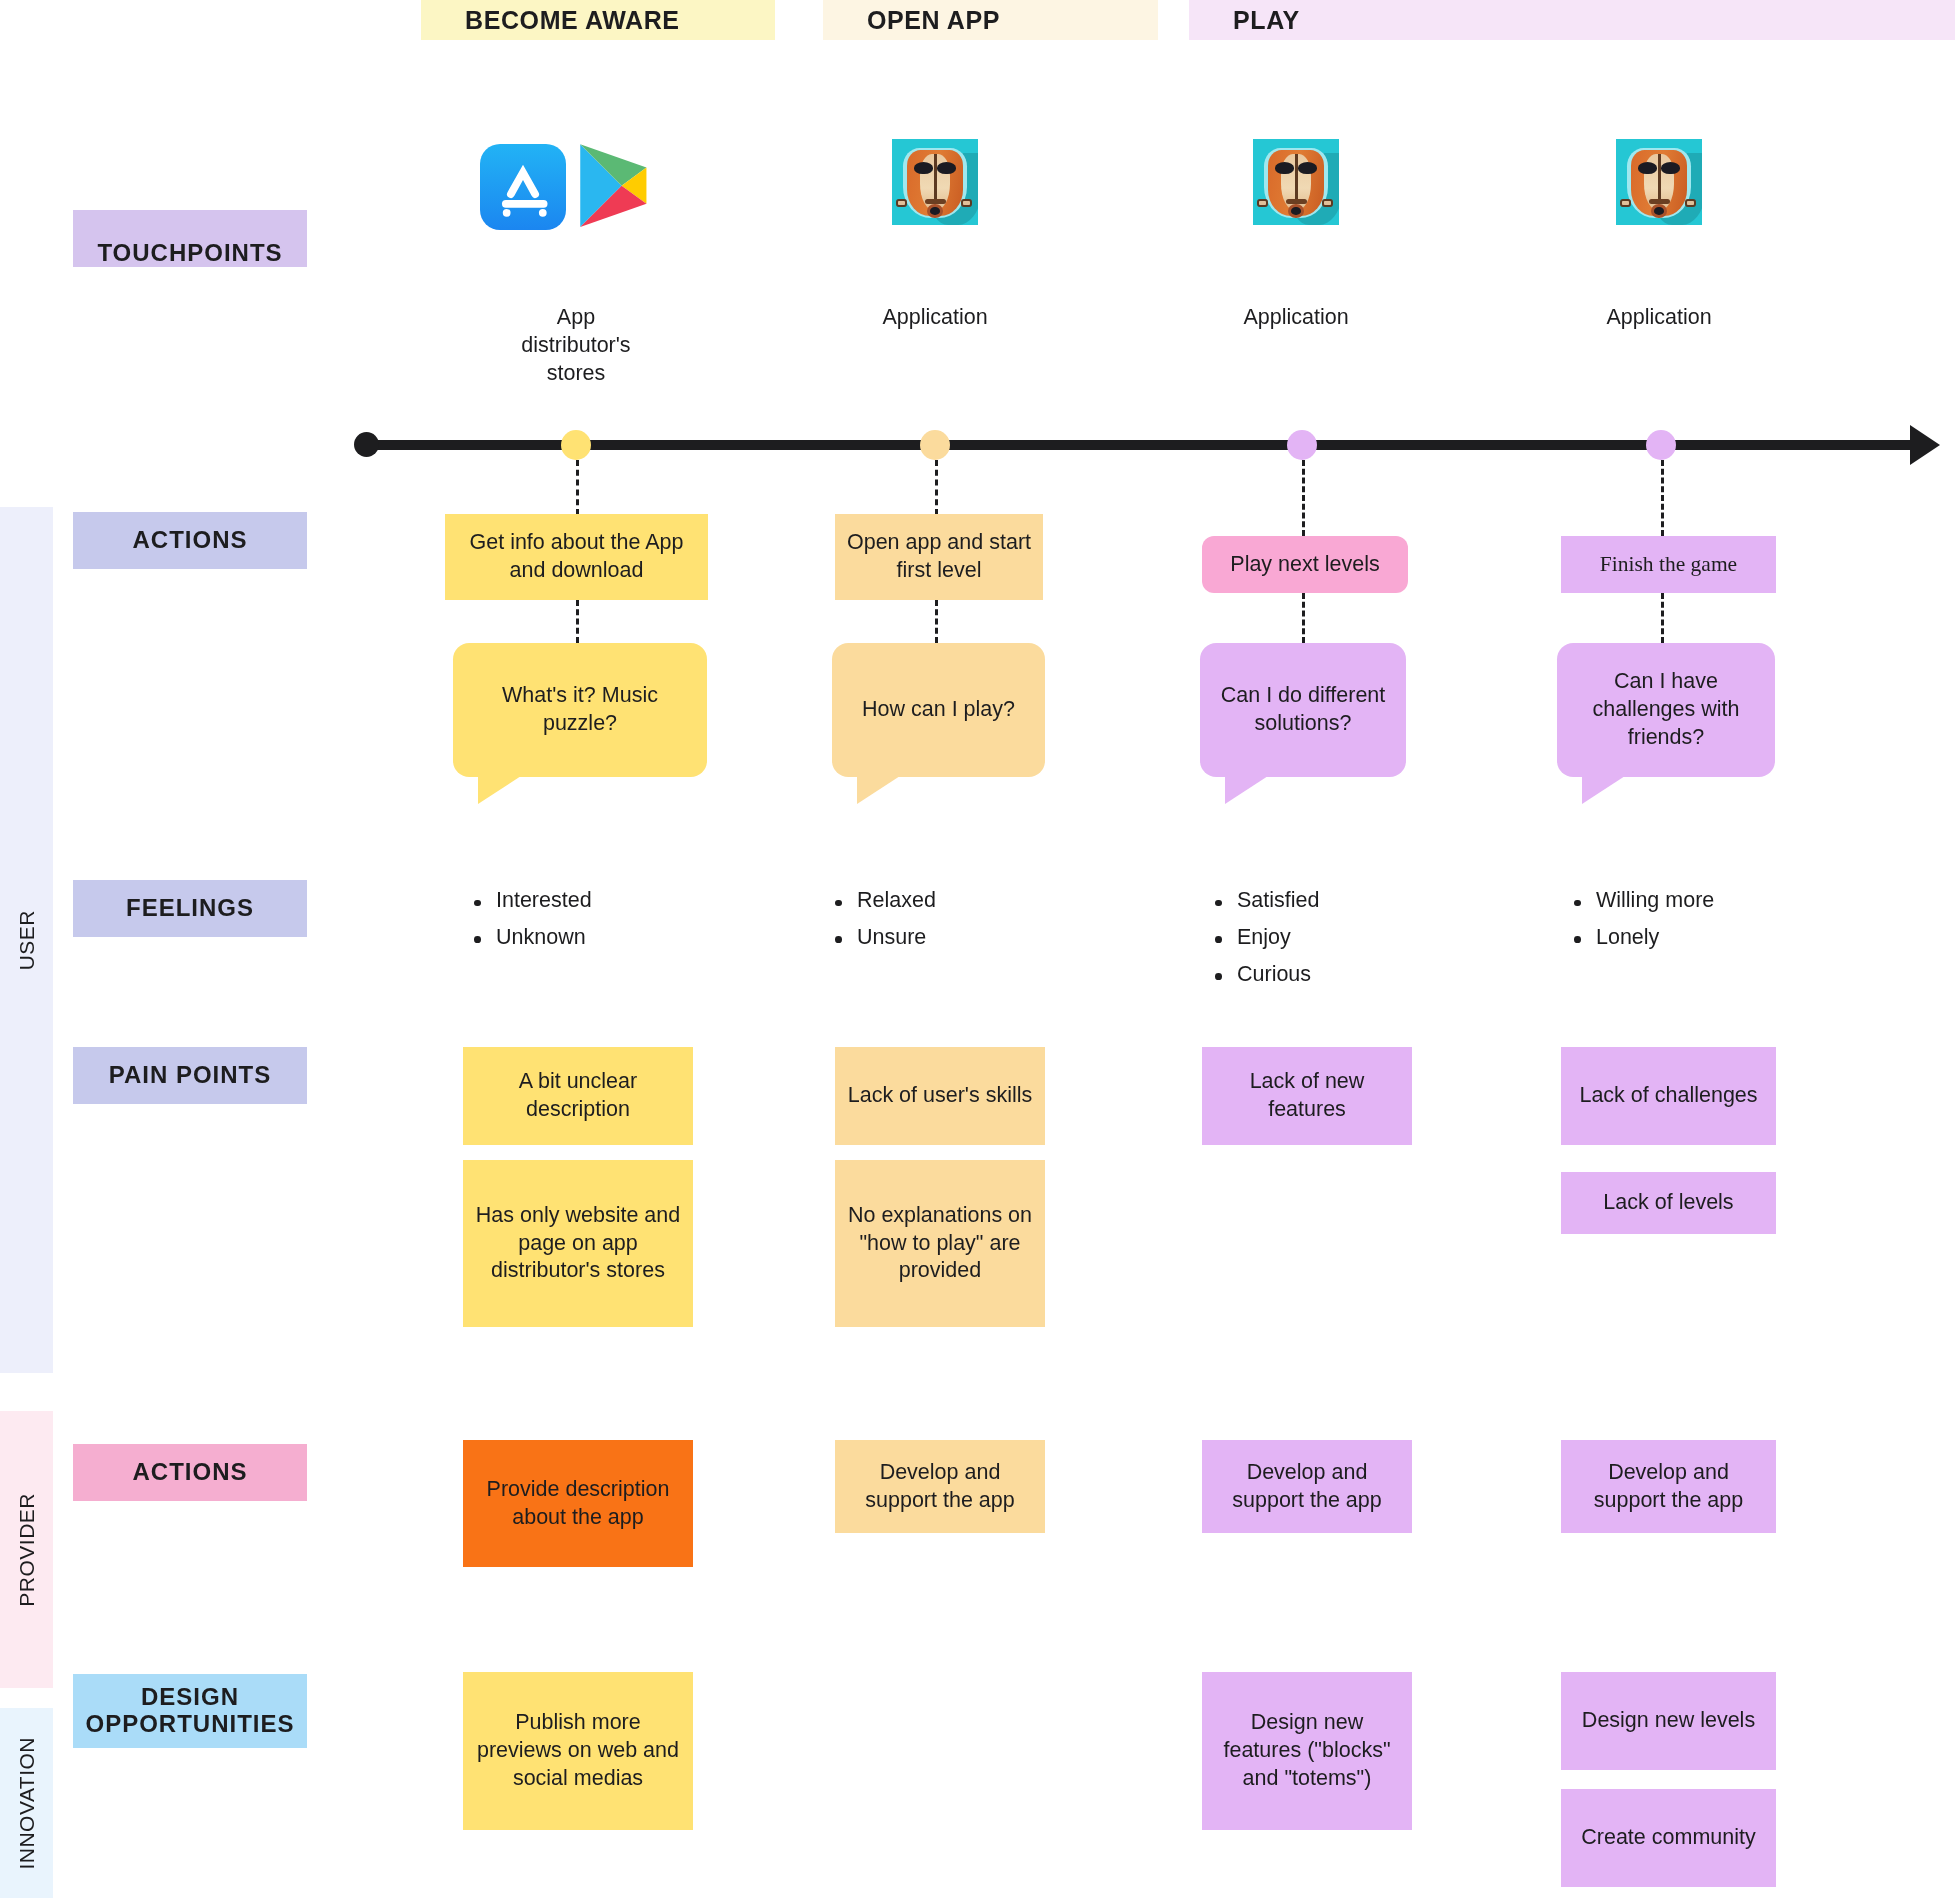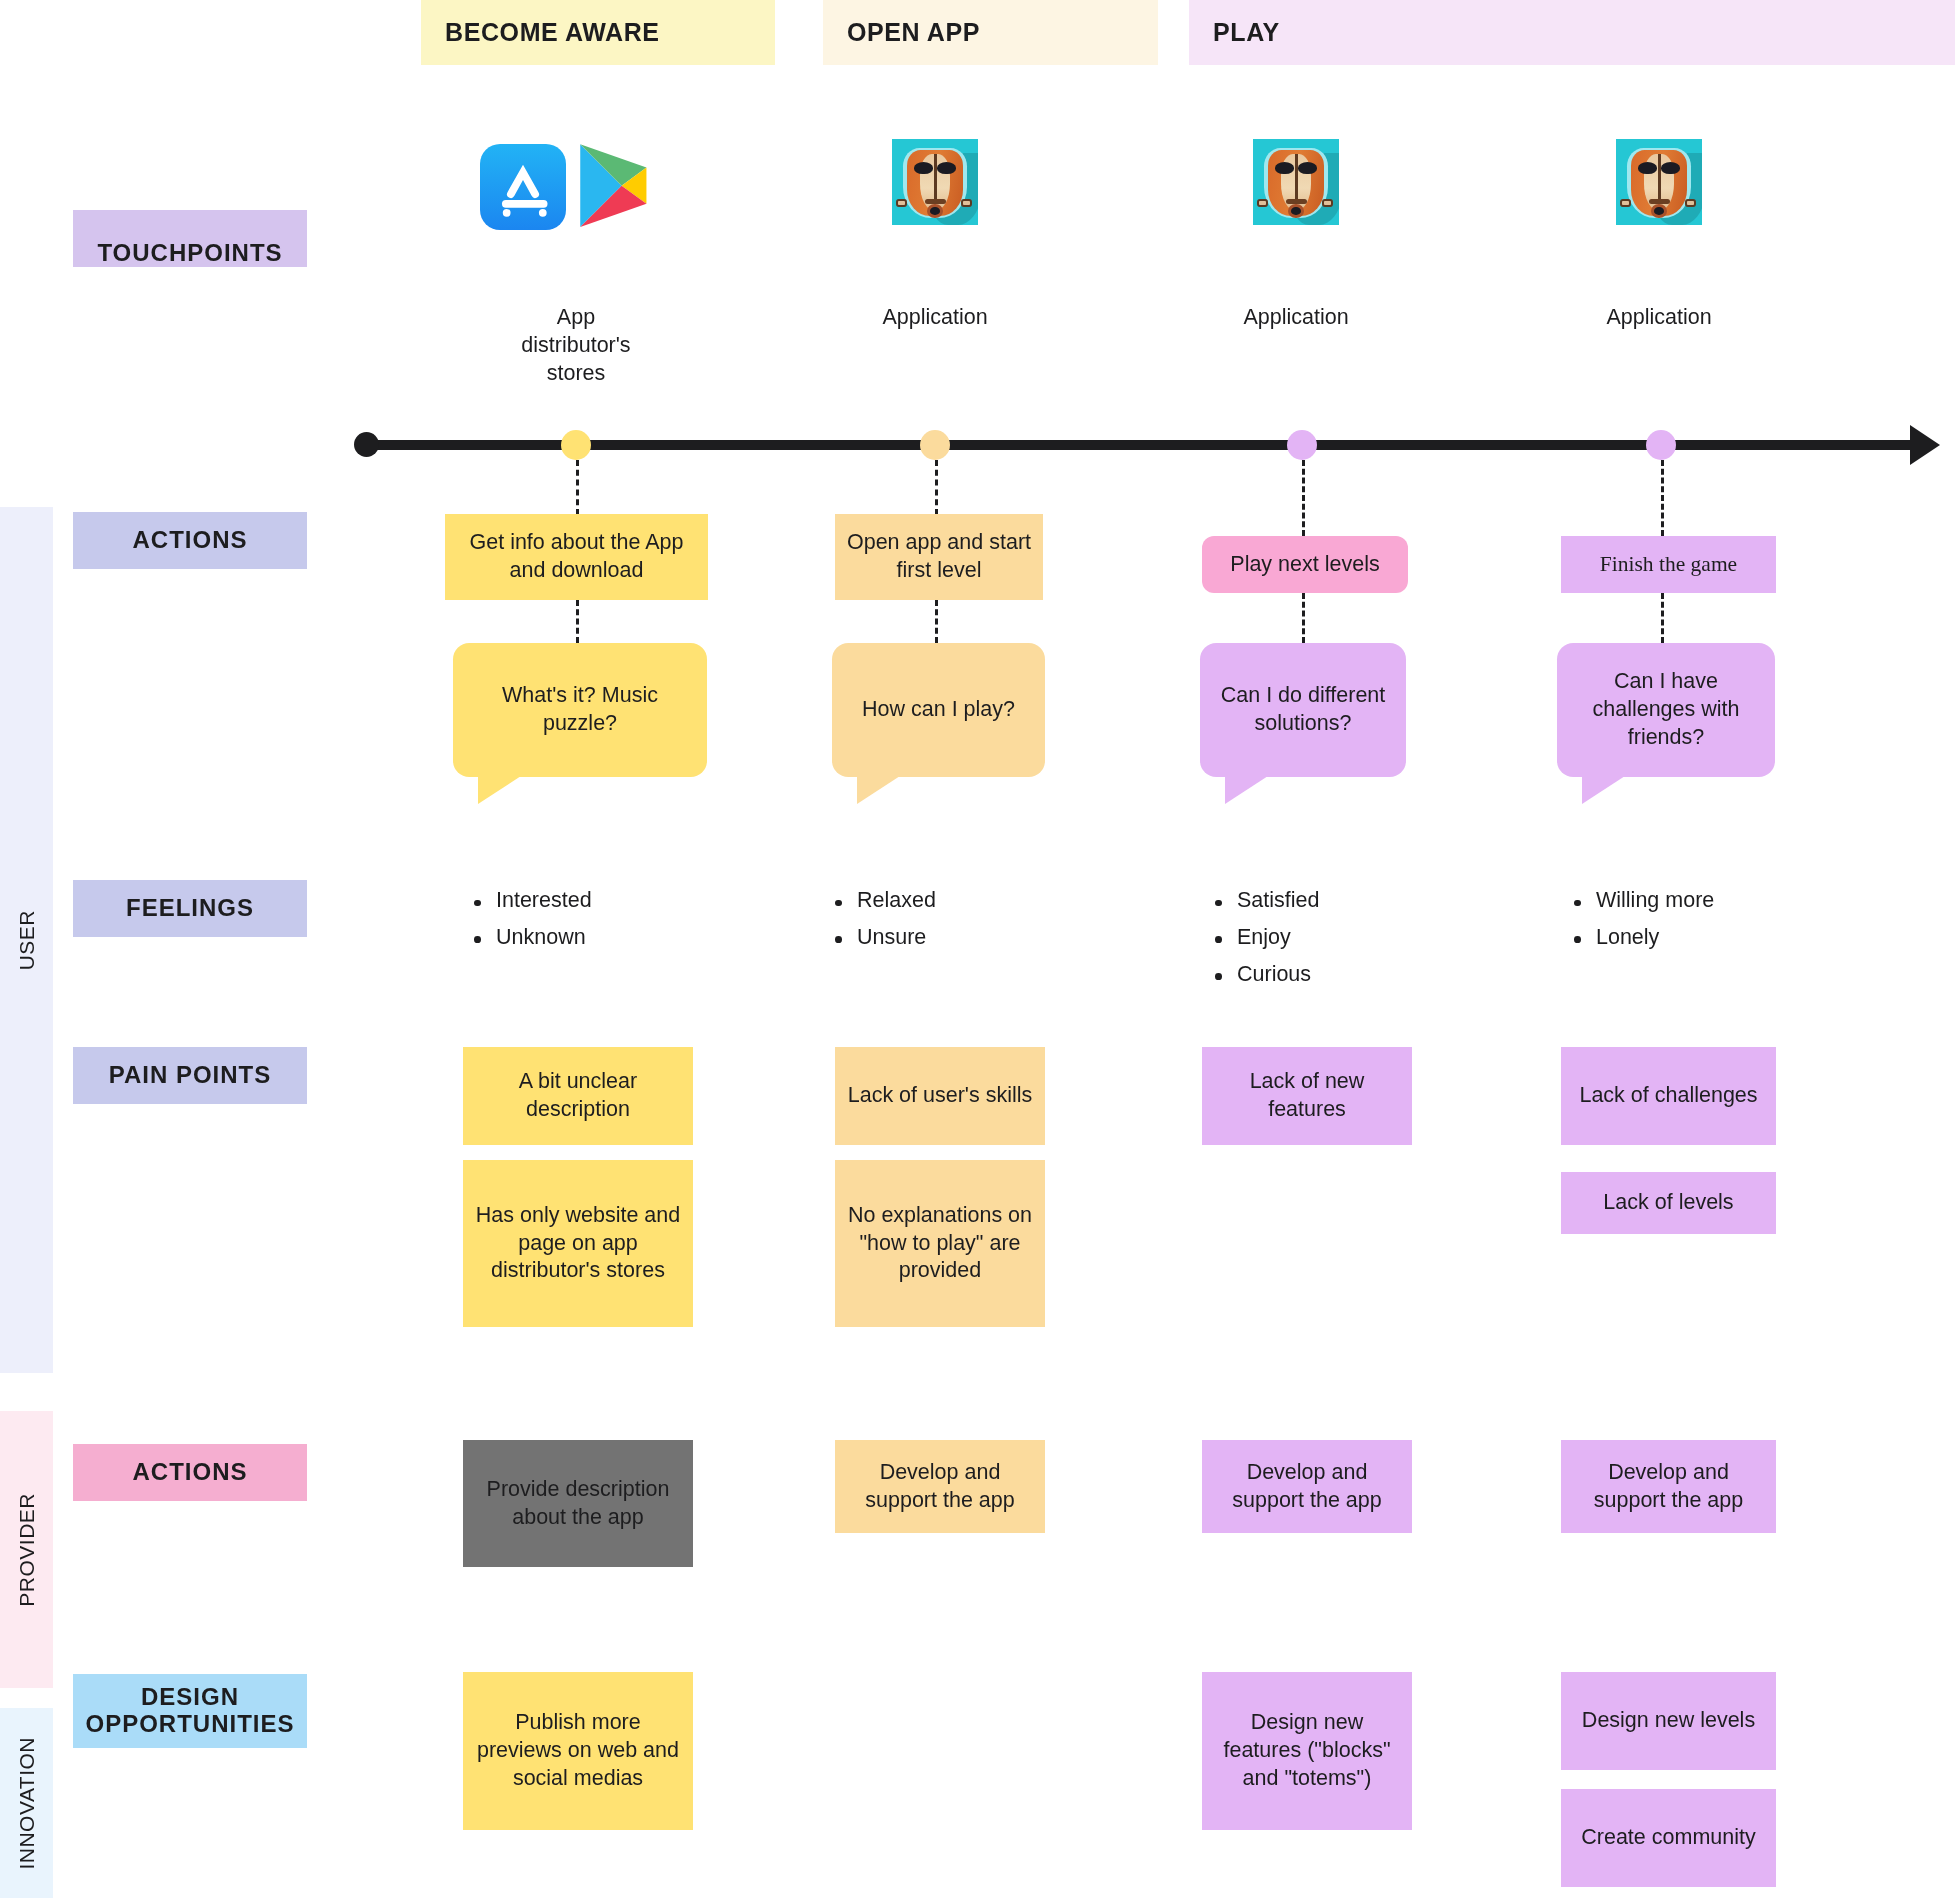--- a/index.html
+++ b/index.html
@@ -9,24 +9,24 @@
     background: #ffffff;
     font-family: "Liberation Sans", sans-serif;
     overflow: hidden;
   }
   #root { position: relative; width: 1955px; height: 1898px; }
 
   
   .phase-bar {
     position: absolute;
     top: 0;
-    height: 65px;
+    height: 40px;
     display: flex;
     align-items: center;
-    padding-left: 24px;
+    padding-left: 44px;
     text-align: center;
   }
   .phase-bar .phase-label {
     font-size: 25px;
     font-weight: bold;
     letter-spacing: 0.6px;
     color: #1d1d1f;
   }
 
   
@@ -387,21 +387,21 @@
         <span class="bullet"></span>
         <span>Unknown</span>
       </div>
     </div>
     <div class="card" style="left: 463px; top: 1047px; width: 230px; height: 98px; background: rgb(255, 226, 115);">
       <span class="card-text">A bit unclear description</span>
     </div>
     <div class="card" style="left: 463px; top: 1160px; width: 230px; height: 167px; background: rgb(255, 226, 115);">
       <span class="card-text">Has only website and page on app distributor's stores</span>
     </div>
-    <div class="card" style="left: 463px; top: 1440px; width: 230px; height: 127px; background: #737373;">
+    <div class="card" style="left: 463px; top: 1440px; width: 230px; height: 127px; background: #f97316;">
       <span class="card-text">Provide description about the app</span>
     </div>
     <div class="card" style="left: 463px; top: 1672px; width: 230px; height: 158px; background: rgb(255, 226, 115);">
       <span class="card-text">Publish more previews on web and social medias</span>
     </div>
     <div class="card" style="left: 835px; top: 514px; width: 208px; height: 86px; background: rgb(251, 219, 157);">
       <span class="card-text">Open app and start first level</span>
     </div>
     <div class="bubble" style="left: 832px; top: 643px; width: 213px; height: 134px; background: rgb(251, 219, 157); color: rgb(251, 219, 157);">
       <span class="bubble-text">How can I play?</span>

